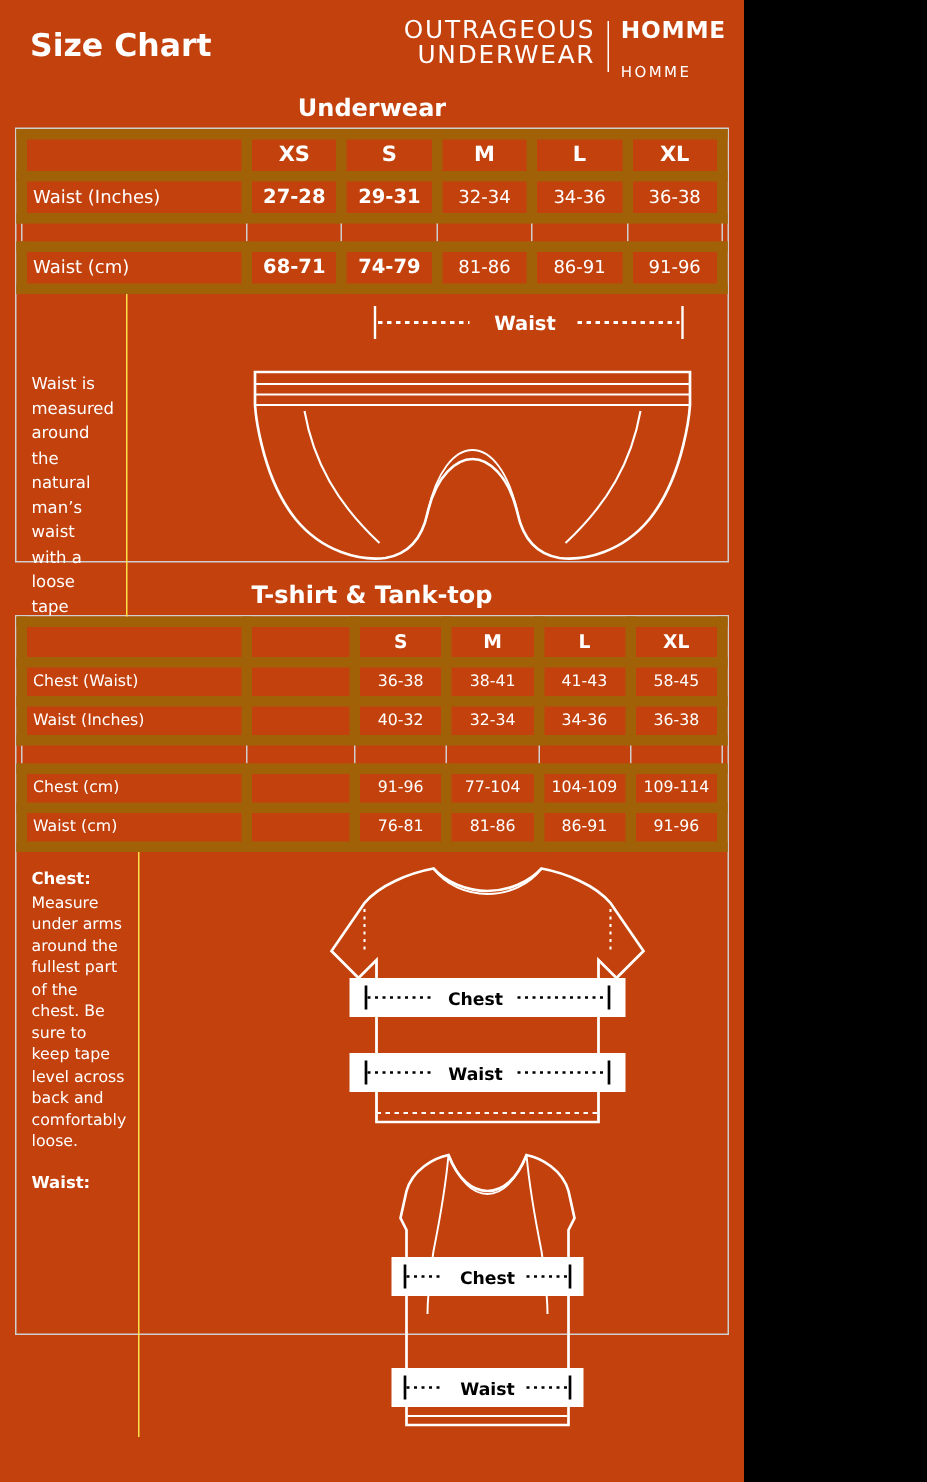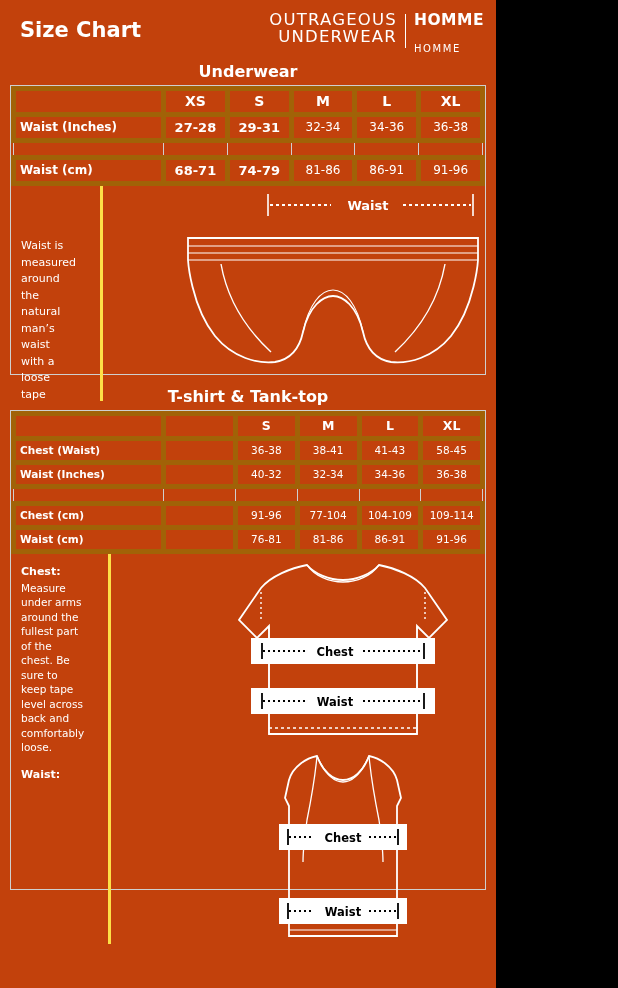--- a/index.html
+++ b/index.html
@@ -93,29 +93,29 @@
   .block.underwear { height: 290px; }
   .block.tshirt { height: 480px; }
 
   table.sz {
     width: 100%;
     border-collapse: collapse;
     table-layout: fixed;
     font-size: 11.5px;
   }
   table.sz td, table.sz th {
-    border: 5px solid #a16207;
+    border: 7px solid #a16207;
     text-align: center;
     padding: 2px 0 3px 0;
     font-weight: normal;
   }
   table.sz .rowlabel {
     text-align: left;
     padding-left: 4px;
-    font-weight: bold;
+    font-weight: normal;
   }
   table.sz .hdr {
     font-weight: bold;
   }
   table.sz tr.spacer td {
     height: 7px;
     border-left: 1px solid #cfcfcf;
     border-right: 1px solid #cfcfcf;
     border-top: 1px solid #cfcfcf;
     border-bottom: 1px solid #cfcfcf;
@@ -130,23 +130,23 @@
   .ts-table td { height: 14px; font-size: 10.5px; }
   .ts-table .hdr { font-size: 12.5px; }
   .ts-table .rowlabel { font-size: 10.5px; }
 
   .body-area {
     display: flex;
     position: relative;
   }
   .notes {
     width: 150px;
-    border-right: 3px solid #fde047;
+    border-right: 1px solid #fde047;
     box-sizing: border-box;
-    padding: 10px 24px 8px 10px;
+    padding: 10px 8px 8px 10px;
     font-size: 11px;
     line-height: 1.45;
   }
   .notes.uw {
     padding-top: 52px;
   }
   .notes h4 {
     margin: 0 0 1px 0;
     font-size: 11px;
     font-weight: bold;

